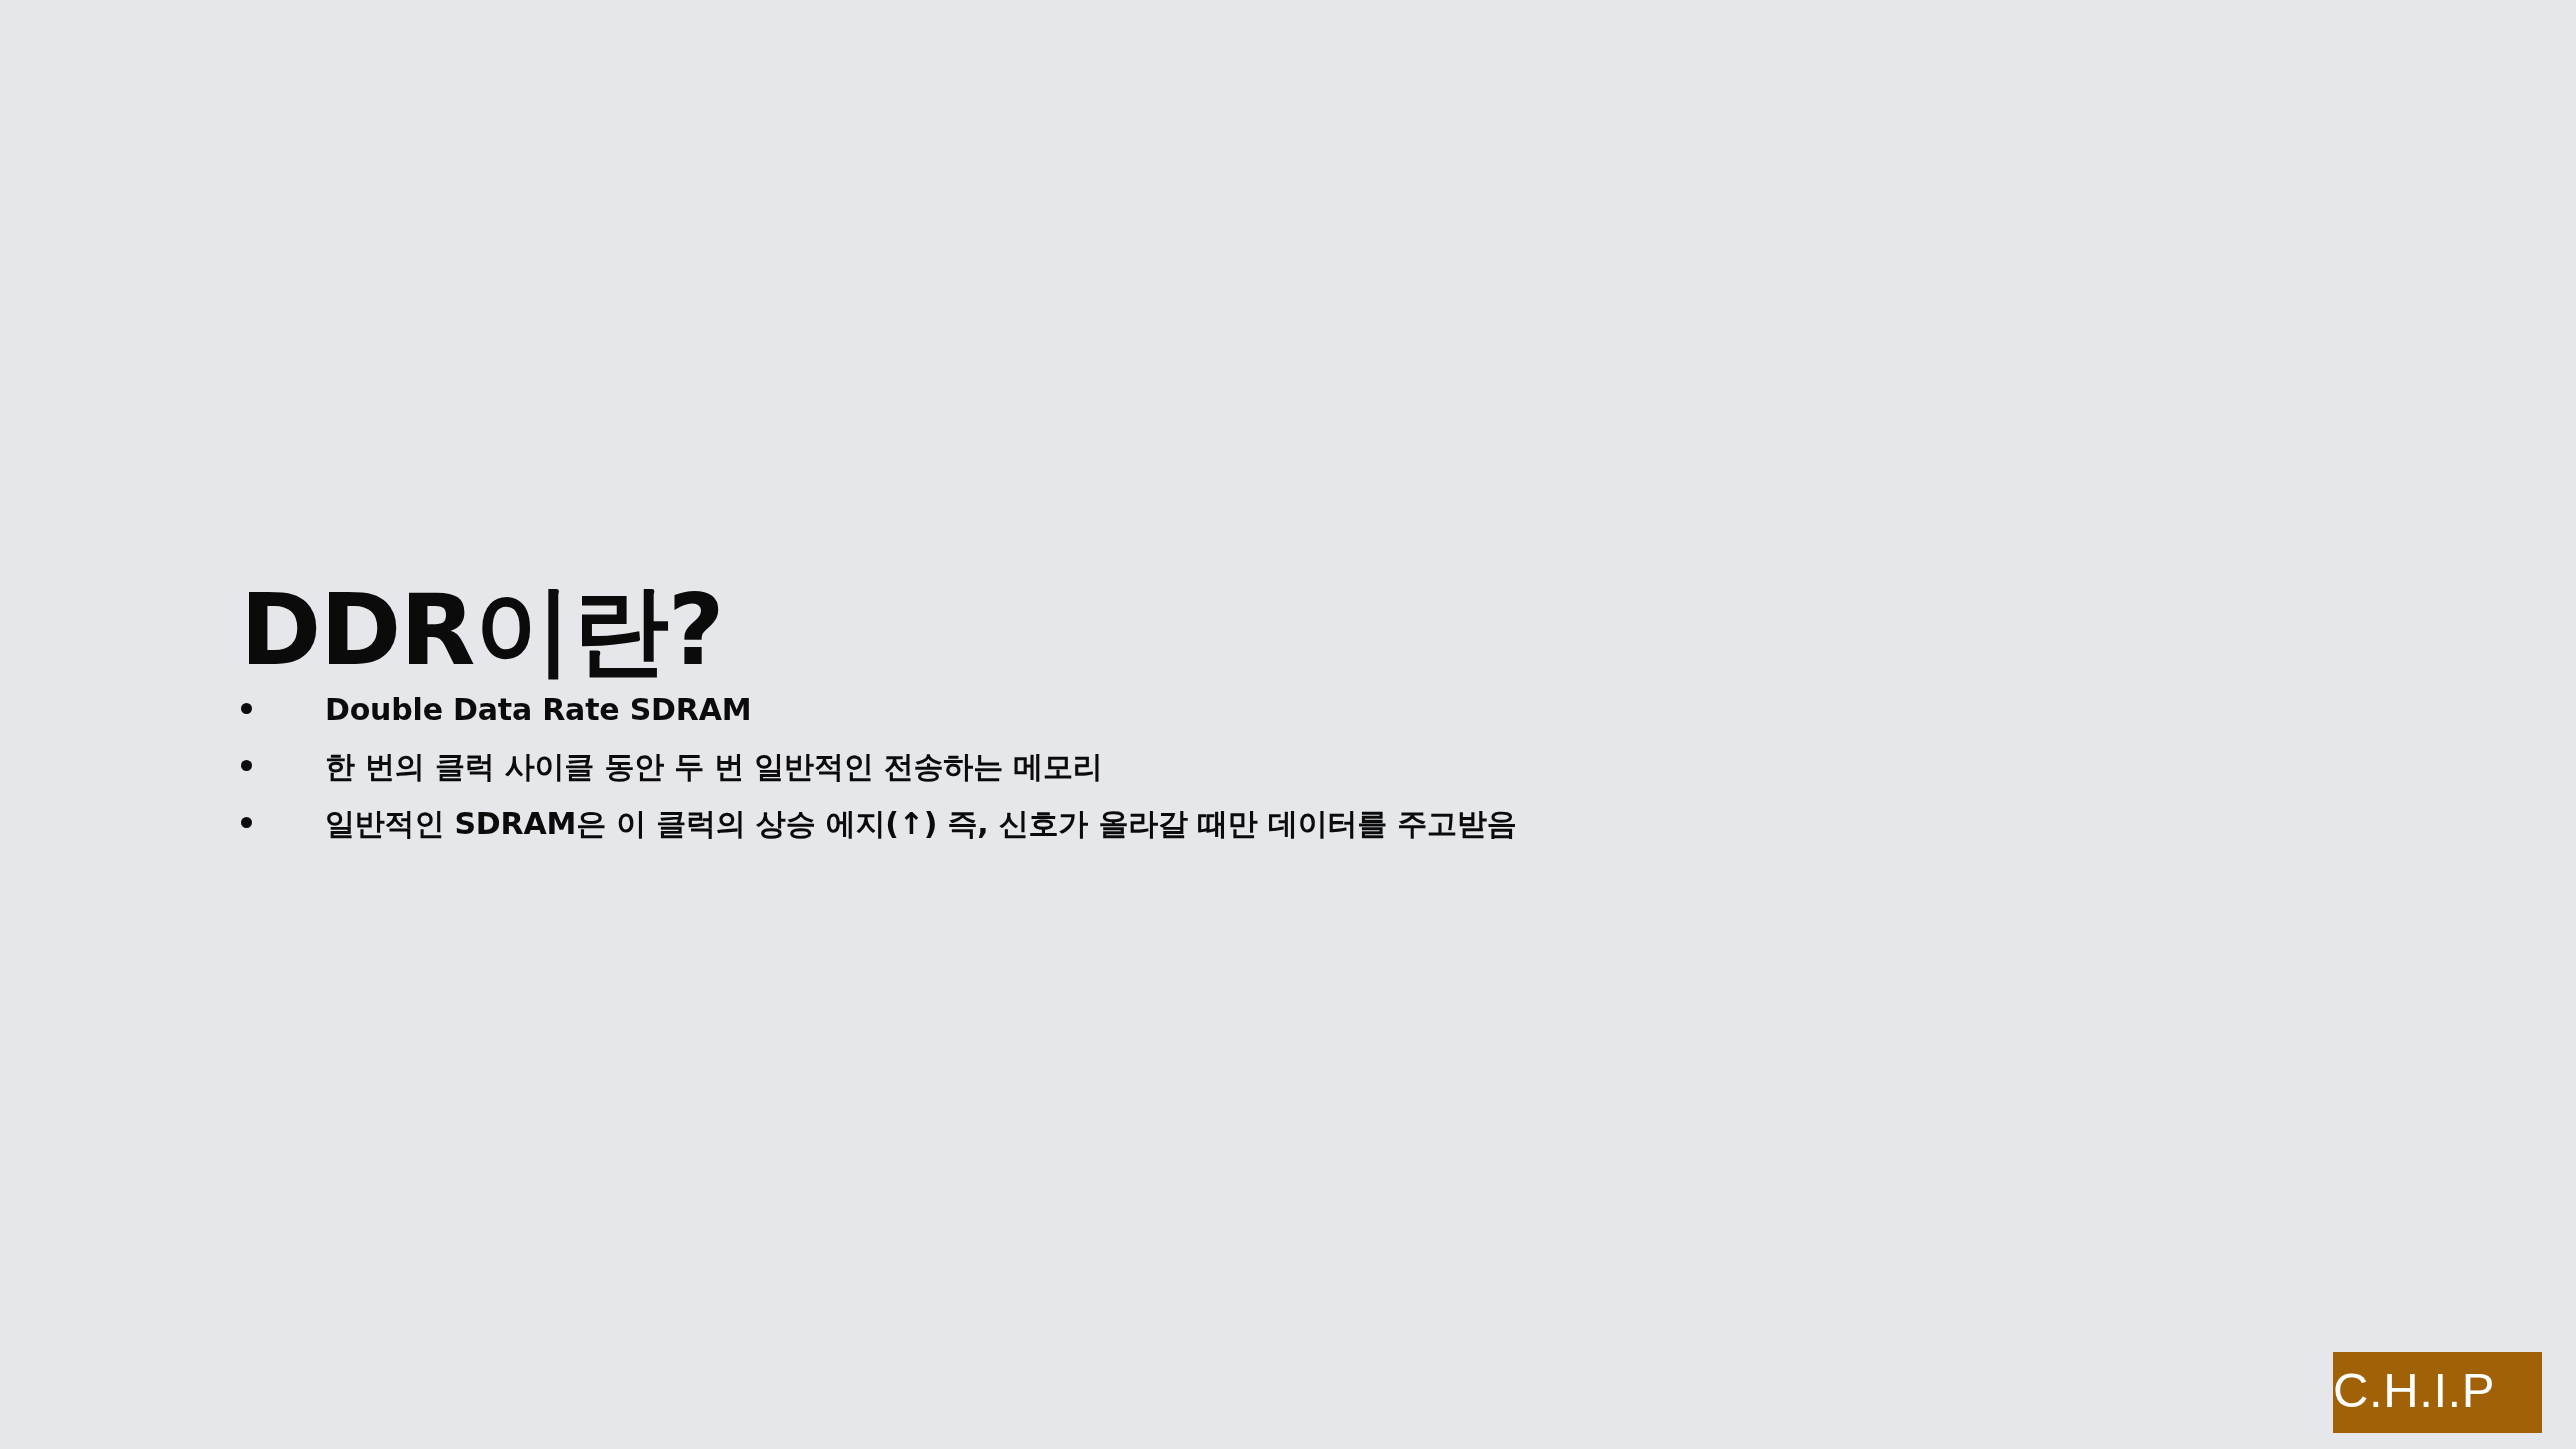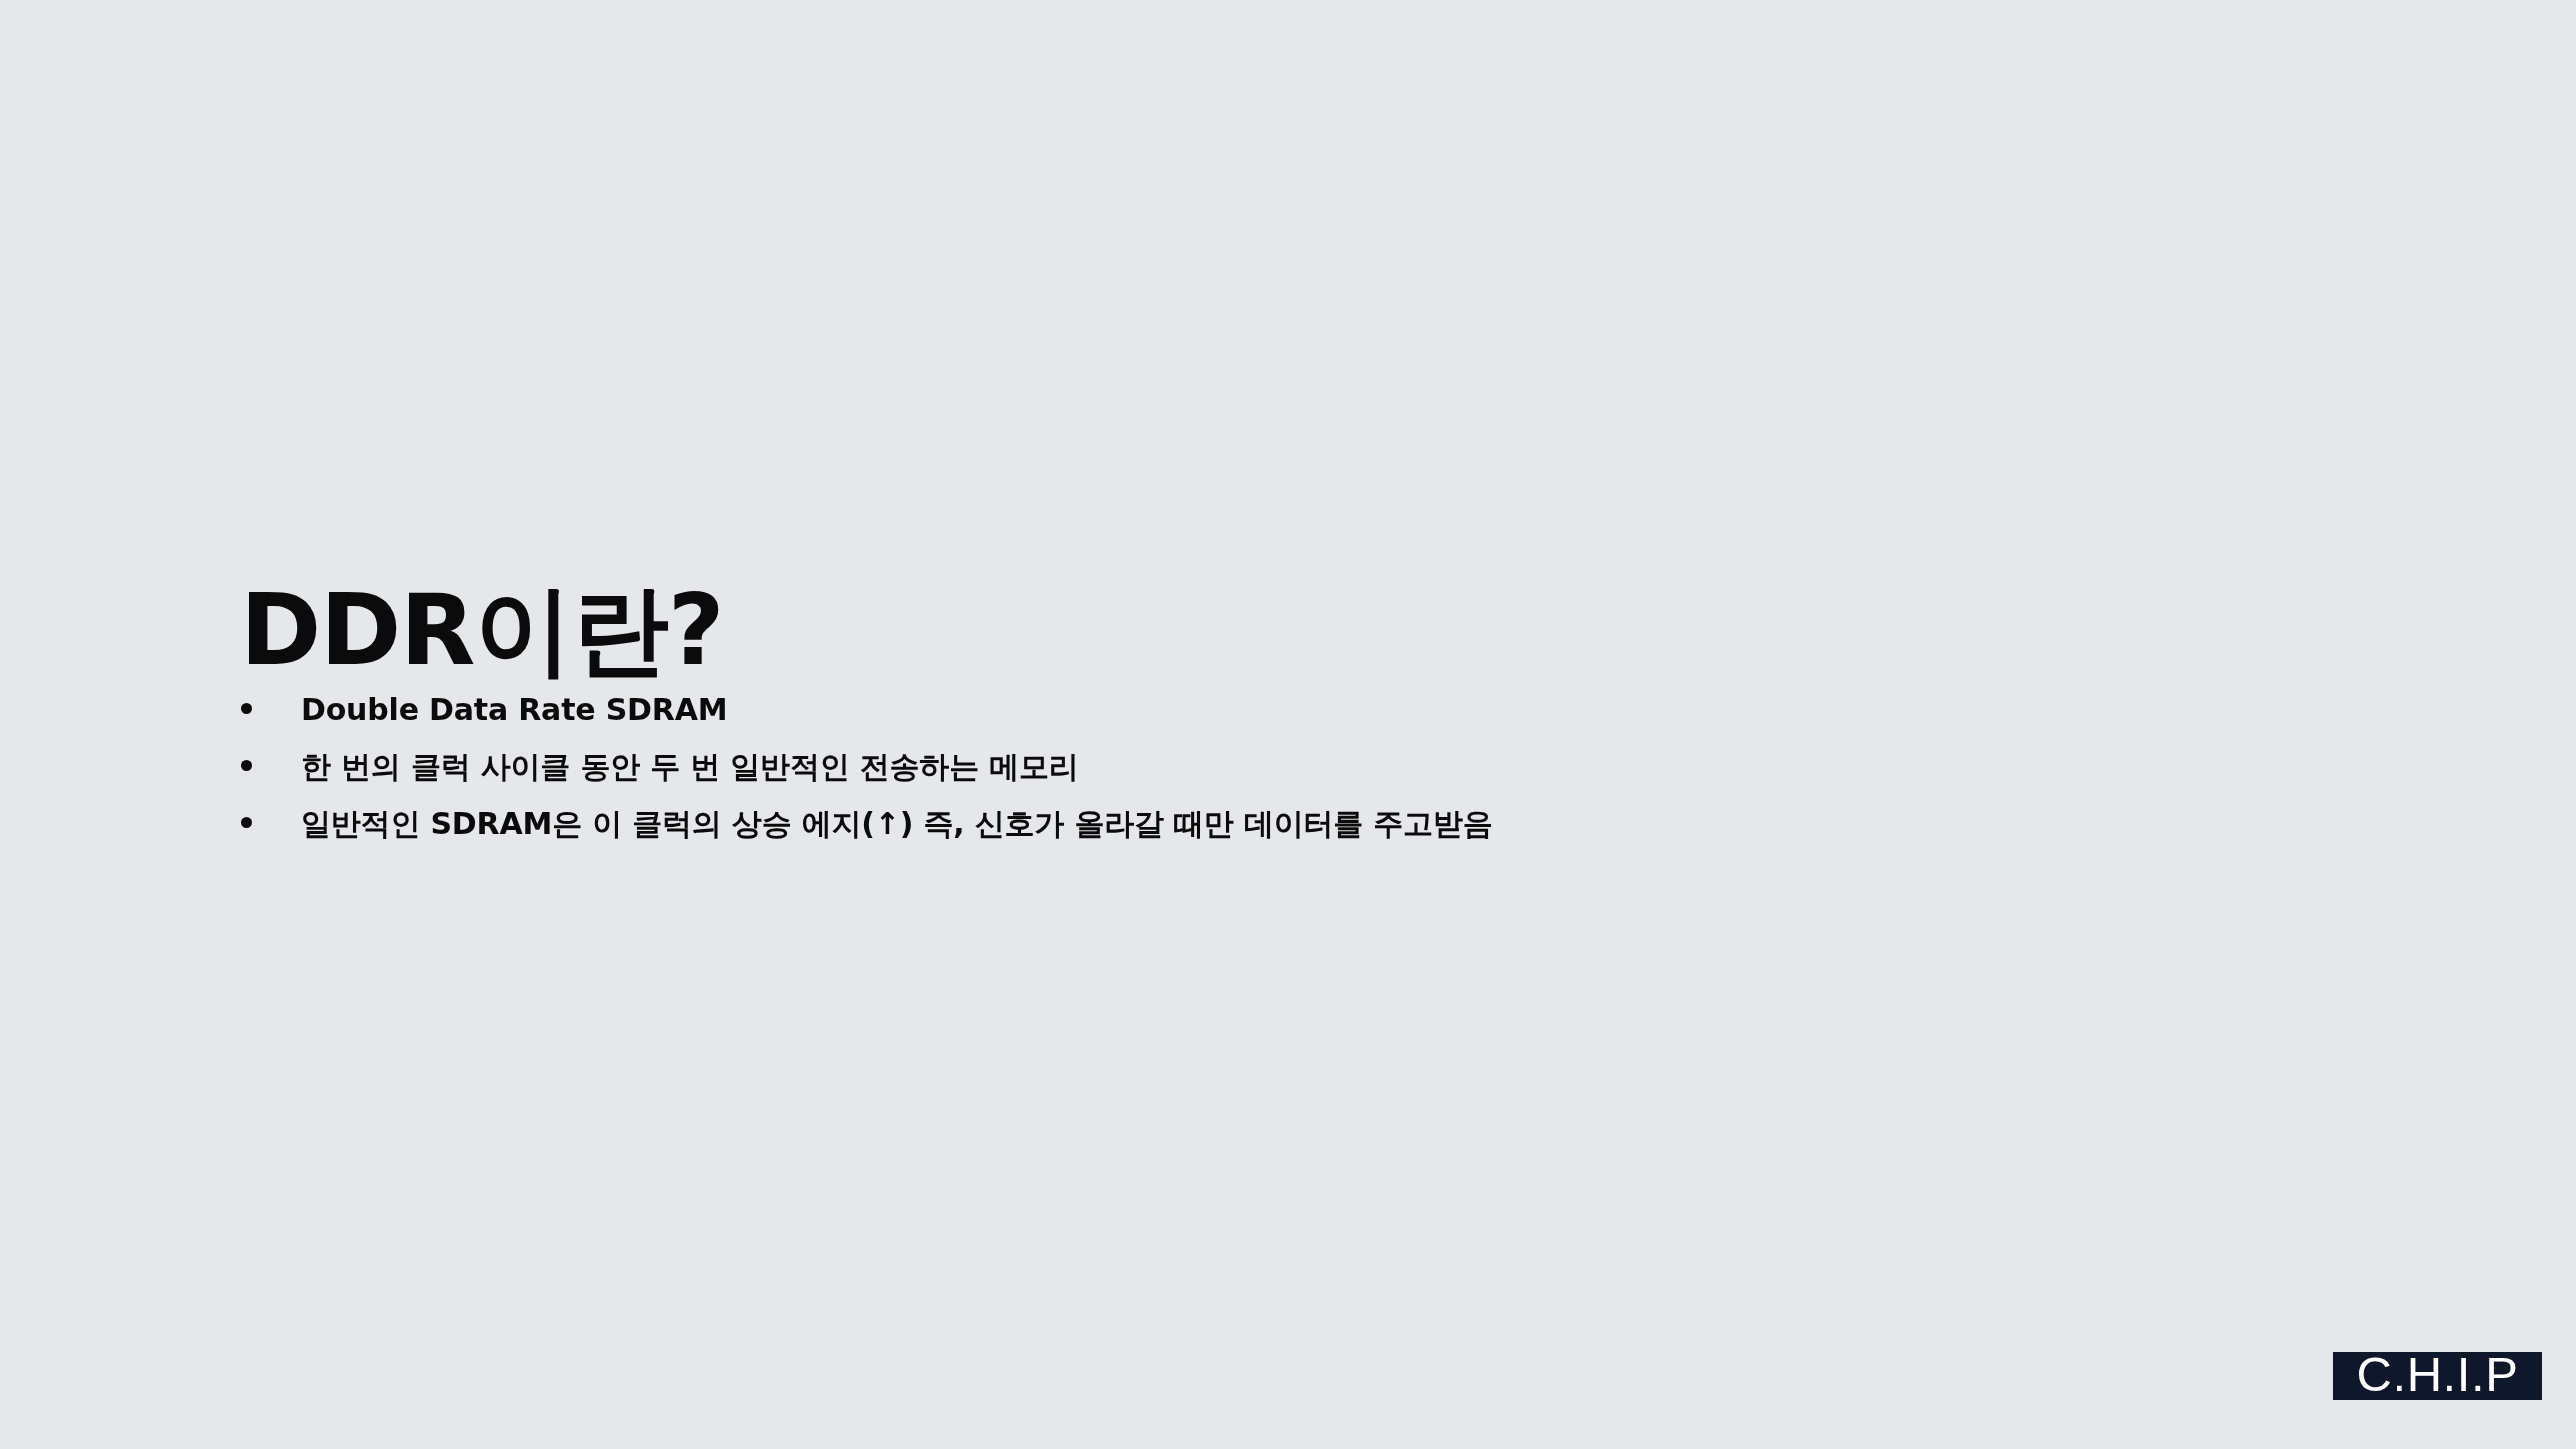--- a/index.html
+++ b/index.html
@@ -44,20 +44,21 @@
     padding: 0;
     list-style: none;
   }
 
   .bullet-item {
     display: flex;
     align-items: flex-start;
     height: 57px;
     line-height: 57px;
     white-space: nowrap;
+    gap: 24px;
   }
 
   .bullet-marker {
     flex: 0 0 auto;
     width: 61px;
     color: #0b0b0c;
     font-size: 27px;
     line-height: 57px;
     text-align: left;
     padding-left: 0.6px;
@@ -84,25 +85,24 @@
     line-height: 57px;
     letter-spacing: -0.2px;
   }
 
   
   .logo-badge {
     position: absolute;
     left: 2333px;
     top: 1352px;
     width: 209px;
-    height: 48px;
-    background: #0f172a;
+    height: 81px;
+    background: #a16207;
     display: flex;
     align-items: center;
-    justify-content: center;
     box-sizing: border-box;
   }
 
   .logo-text {
     font-family: "Liberation Sans", sans-serif;
     font-size: 49px;
     font-weight: 300;
     color: #ffffff;
     letter-spacing: 0.6px;
     line-height: 1;

